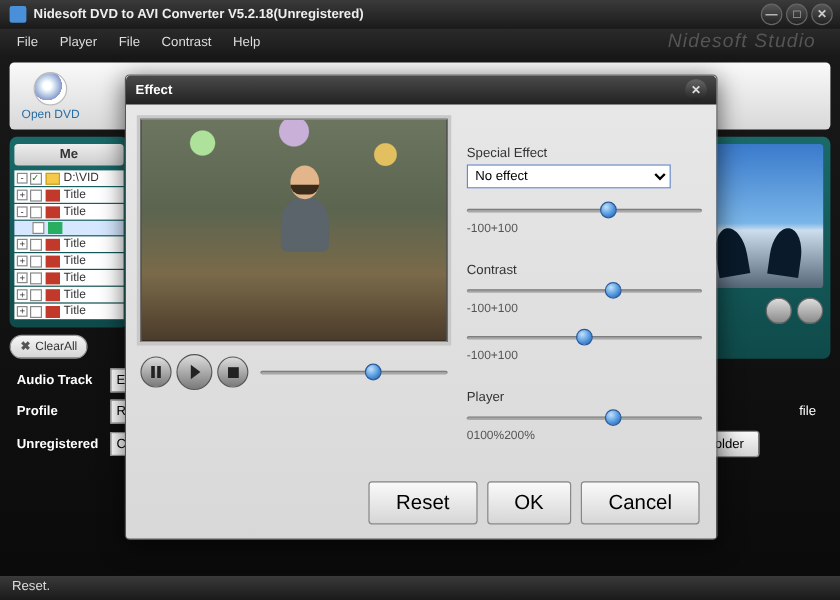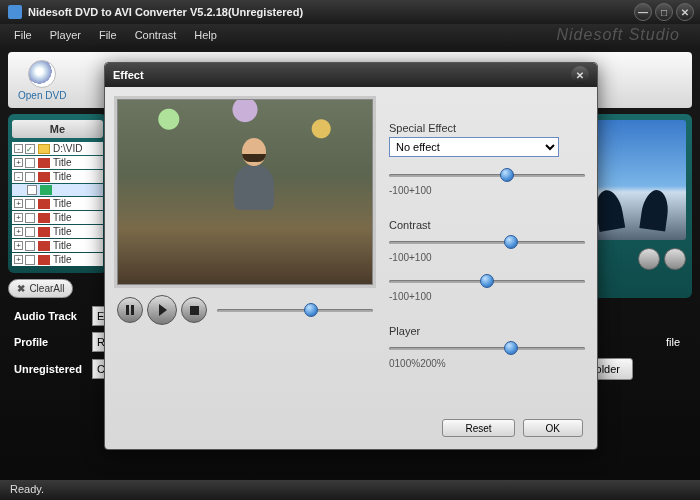--- a/index.html
+++ b/index.html
@@ -66,21 +66,21 @@
   .dlg-right { flex: 1; font-size: 11px; color: #333; }
   .lbl { display: block; margin-bottom: 3px; color: #333; margin-top: 23px; }
   .combo { width: 170px; height: 20px; border: 1px solid #6a8ac4; background: #fff; font-size: 11px; padding: 0 2px; margin-bottom: 10px; }
   .slider-wrap { margin-bottom: 10px; }
   .track { position: relative; height: 16px; }
   .rail { position: absolute; left: 0; right: 0; top: 7px; height: 3px; background: #aaa; border-radius: 2px; box-shadow: inset 0 1px 1px rgba(0,0,0,.3); }
   .thumb { position: absolute; top: 1px; width: 14px; height: 14px; border-radius: 50%; background: radial-gradient(circle at 35% 30%,#bfe2ff,#4a90d9 60%,#2a5a9a); border: 1px solid #2a5a9a; cursor: pointer; transform: translateX(-50%); }
   .scale { display: flex; justify-content: flex-start; font-size: 10px; color: #555; margin-top: 2px; }
   .scale.three span:nth-child(2) { position: relative; }
   .dlg-foot { display: flex; justify-content: flex-end; gap: 8px; padding: 8px 14px 12px; }
-  .dbtn { height: 18px; padding: 0 22px; background: linear-gradient(#fafafa,#d6d6d6); border: 1px solid #888; border-radius: 3px; font-size: 10px; cursor: pointer; }
+  .dbtn { height: 36px; padding: 0 22px; background: linear-gradient(#fafafa,#d6d6d6); border: 1px solid #888; border-radius: 3px; font-size: 17px; cursor: pointer; }
 </style>
 </head>
 <body>
 
 <div class="window">
   <div class="titlebar">
     <div class="titlebar-ico"></div>
     <span>Nidesoft DVD to AVI Converter V5.2.18(Unregistered)</span>
     <div class="win-btns">
       <div class="win-btn">—</div>
@@ -195,21 +195,21 @@
       <span class="rfile">file</span>
     </div>
     <div class="form-row">
       <label>Unregistered</label>
       <input class="tf" style="width: 370px;" value="C:\temp323-2">
       <button class="btn">Browse...</button>
       <button class="btn">Open Folder</button>
     </div>
   </div>
 
-  <div class="statusbar">Ready.</div>
+  <div class="statusbar">Reset.</div>
 
   <div class="dialog">
     <div class="dlg-title">
       <span>Effect</span>
       <div class="dlg-close">✕</div>
     </div>
     <div class="dlg-body">
       <div class="dlg-left">
         <div class="vid-frame">
           <div class="vid-scene">
@@ -283,15 +283,16 @@
               <span>0</span>
               <span>100%</span>
               <span>200%</span>
             </div>
         </div>
       </div>
     </div>
     <div class="dlg-foot">
       <button class="dbtn">Reset</button>
       <button class="dbtn">OK</button>
+      <button class="dbtn">Cancel</button>
     </div>
   </div>
 </div>
 
 </body></html>

